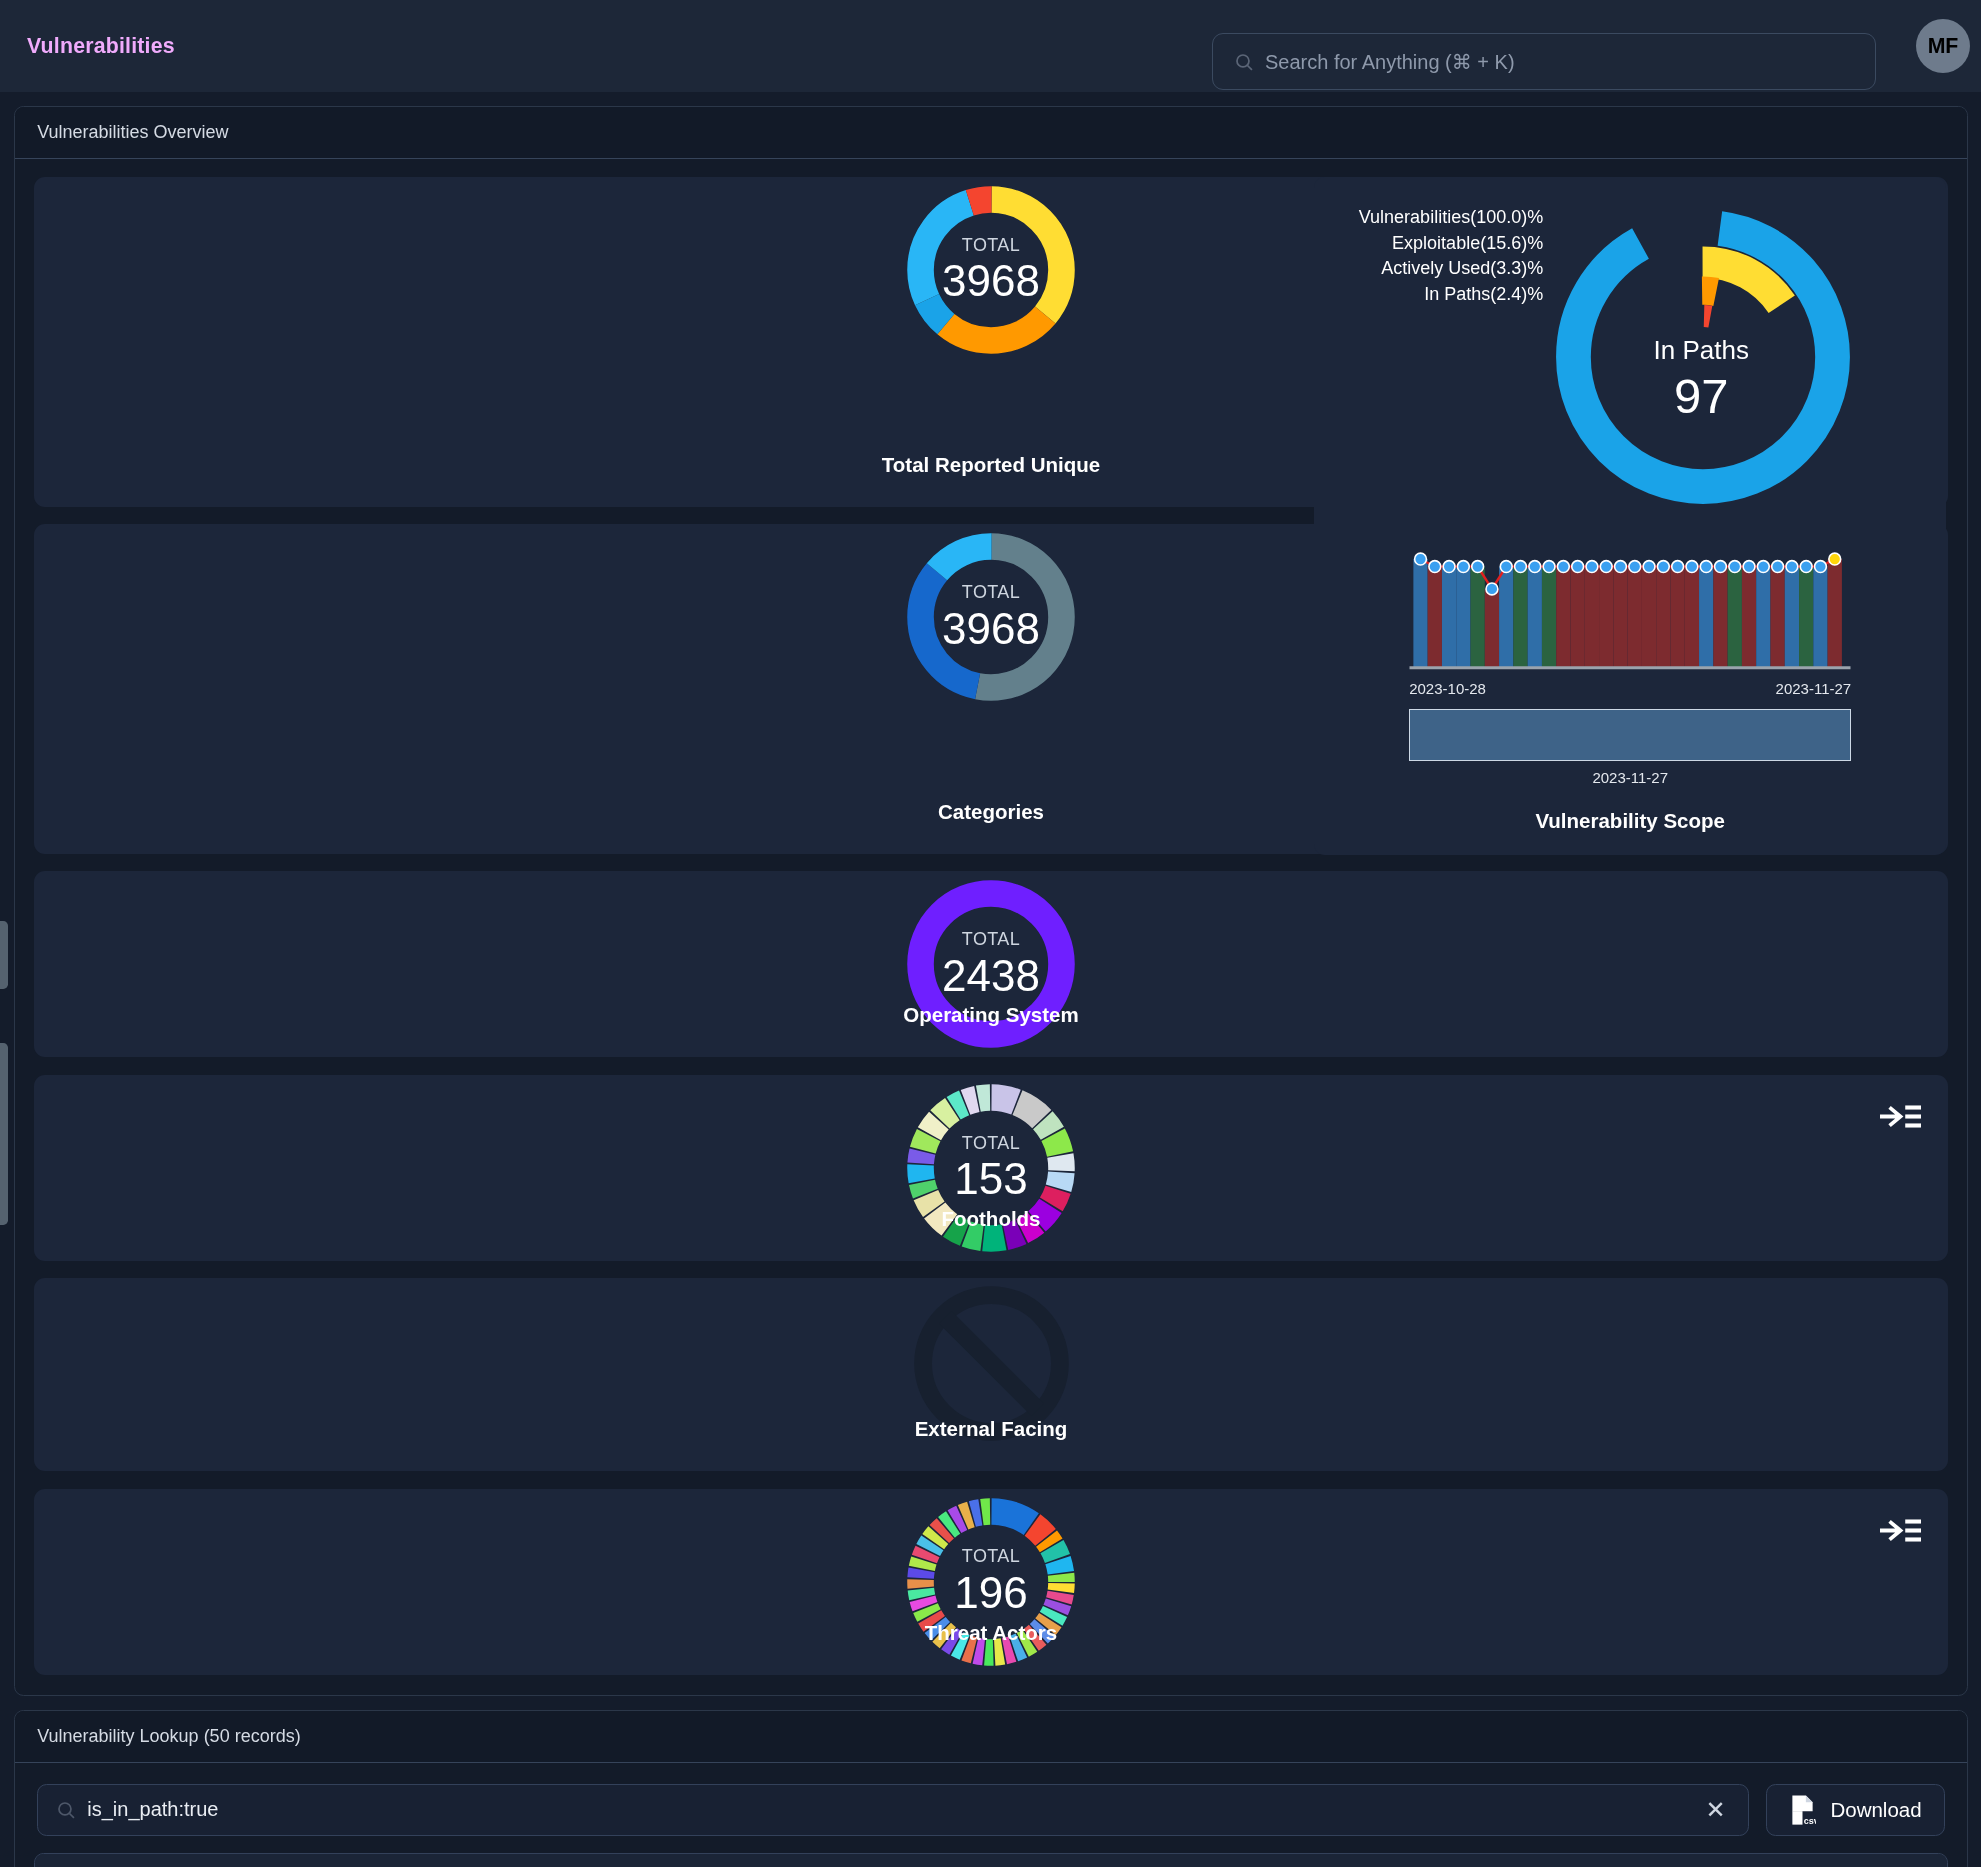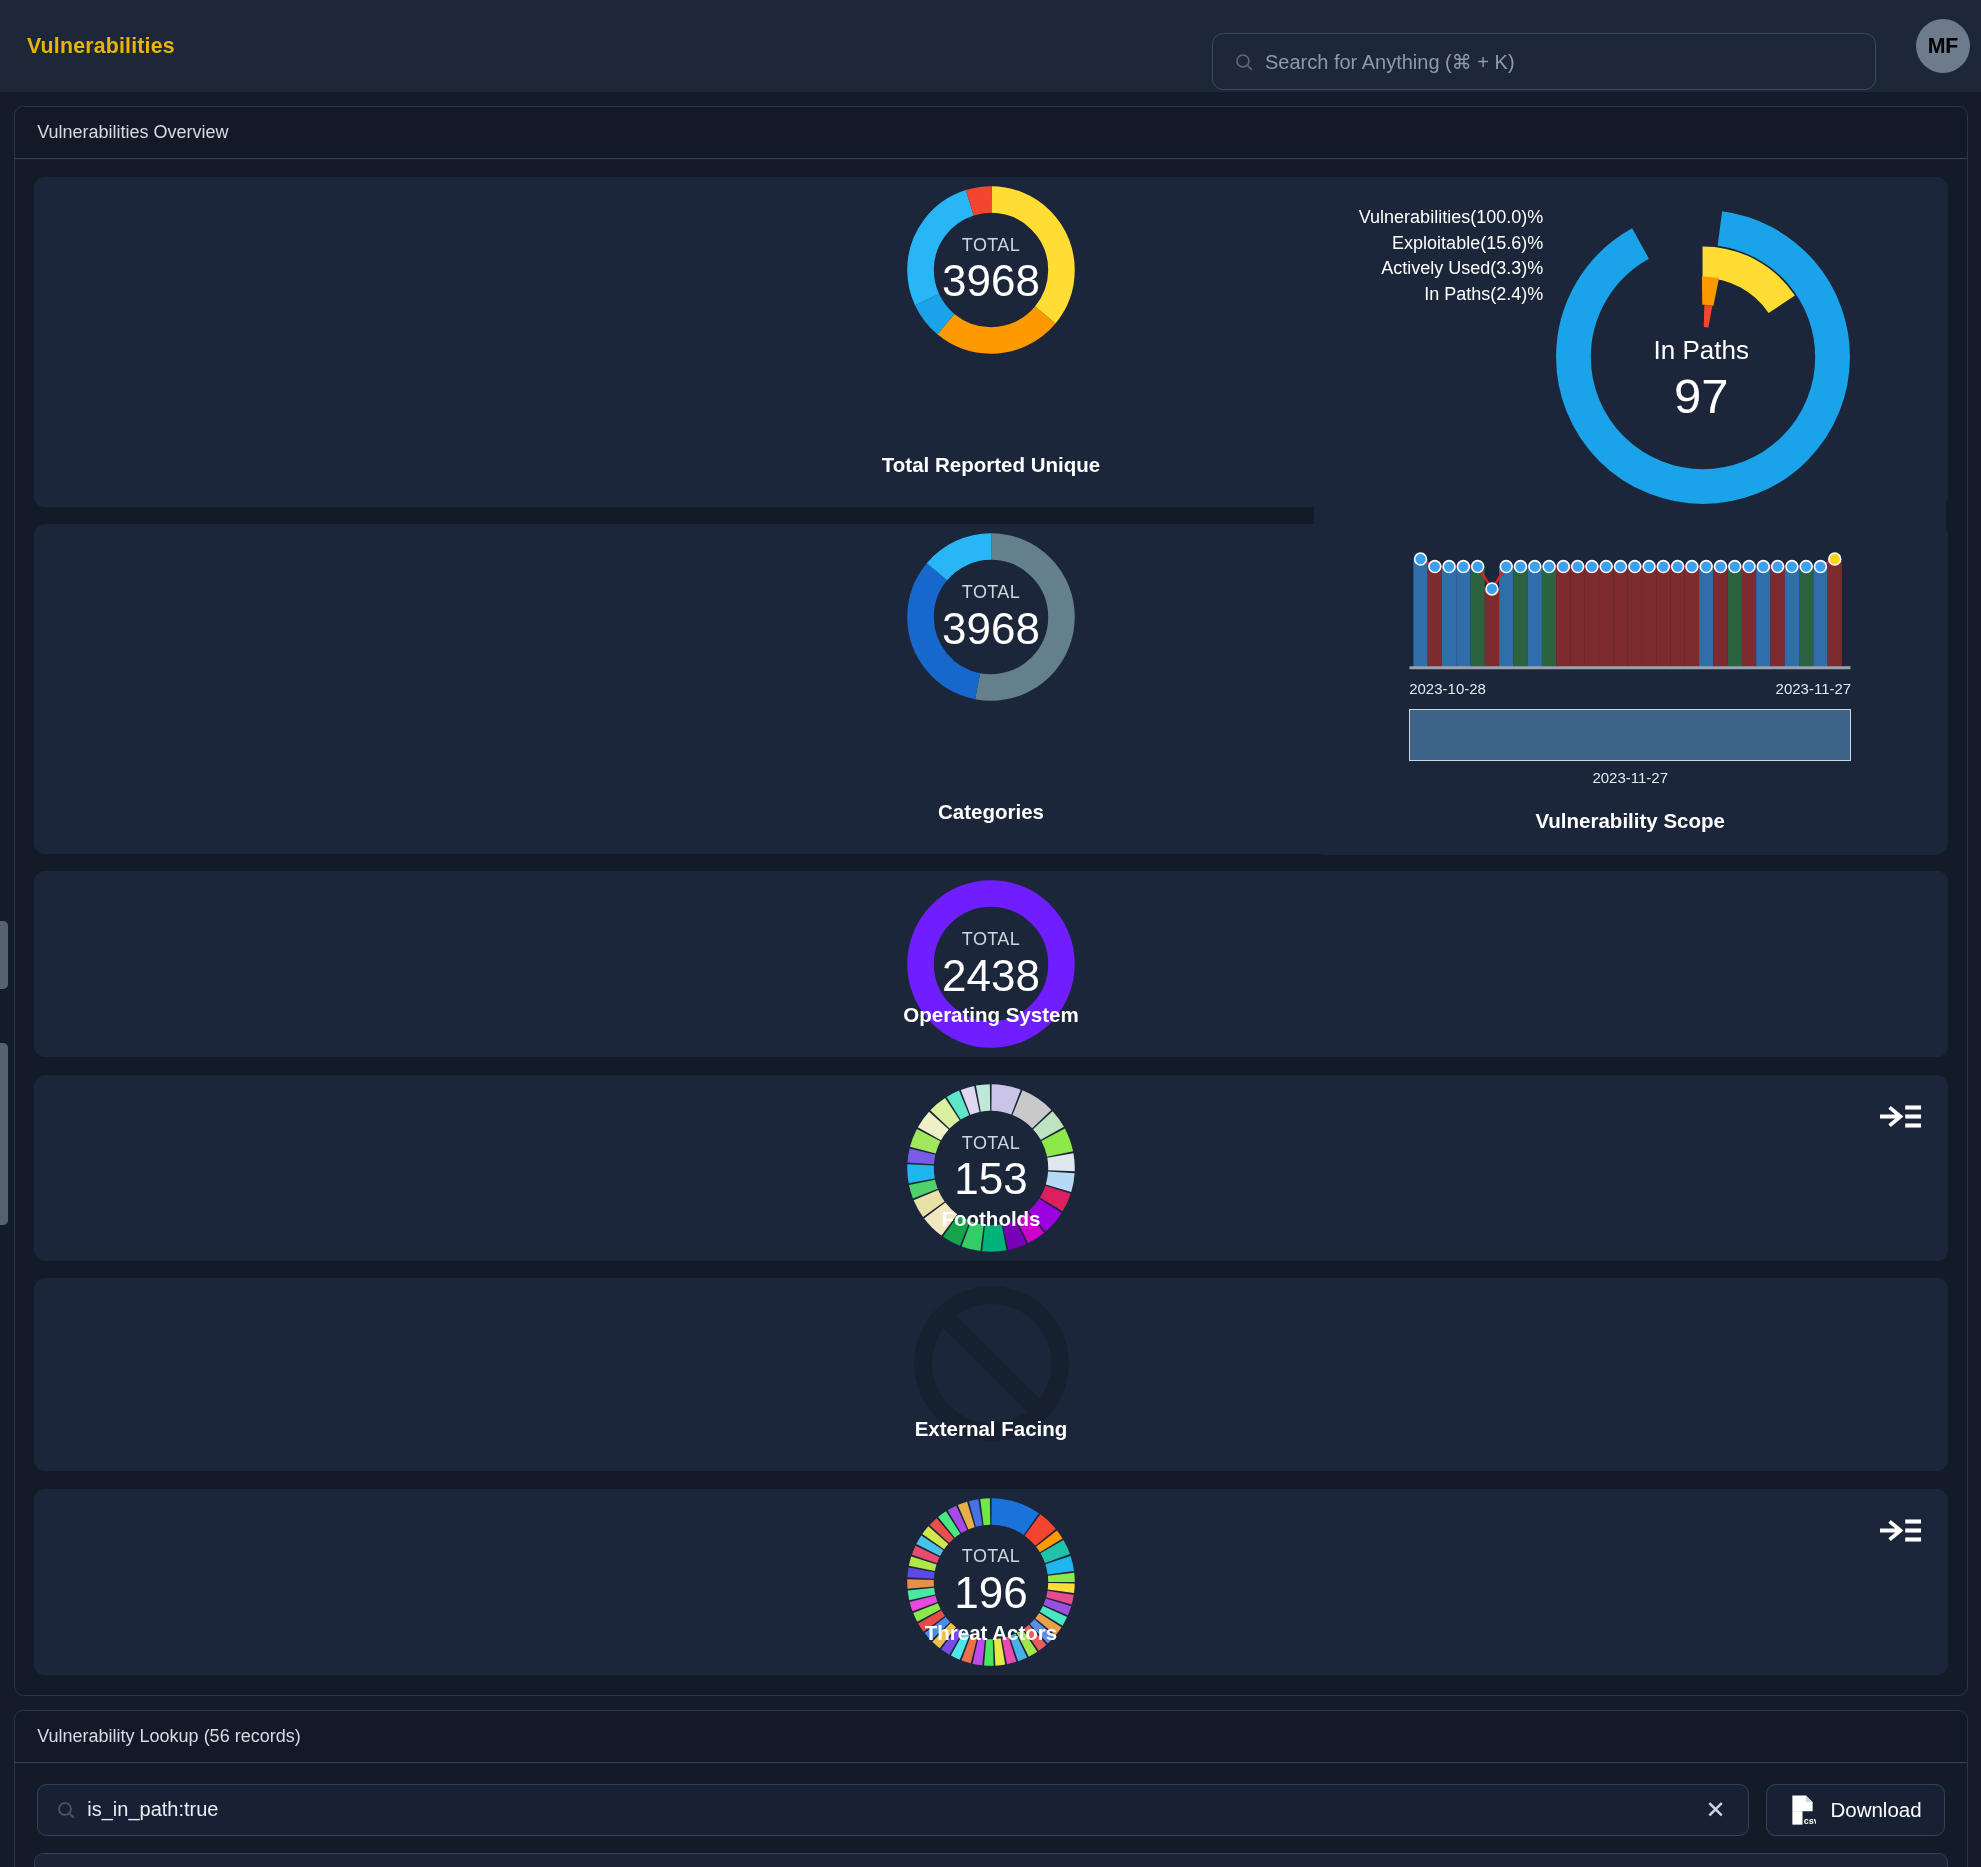--- a/index.html
+++ b/index.html
@@ -12,21 +12,21 @@
   }
 
   
   .topbar {
     height: 92px;
     display: flex; align-items: center;
     padding: 0 27px;
     background: #1d2738;
     position: relative;
   }
-  .topbar-title { font-size: 21.3px; font-weight: bold; color: #eab308; letter-spacing: 0.2px; }
+  .topbar-title { font-size: 21.3px; font-weight: bold; color: #f0abfc; letter-spacing: 0.2px; }
   .search-wrap {
     position: absolute; left: 1212px; top: 17.4px;
     width: 664px; height: 57px;
     border: 0.8px solid #3b4a60; border-radius: 11px;
     display: flex; align-items: center; padding: 0 20.5px;
     background: transparent;
     margin-top: 16px;
   }
   .search-icon { width: 20.5px; height: 20.5px; flex: 0 0 auto; margin-right: 11px; opacity: .55; }
   .search-ph { font-size: 20px; color: #8e99ab; }
@@ -465,21 +465,21 @@
 
           <div class="scope-title">Vulnerability Scope</div>
         </div>
       </div>
 
     </div>
   </div>
 </div>
 
 <div class="panel">
-  <div class="panel-head">Vulnerability Lookup (56 records)</div>
+  <div class="panel-head">Vulnerability Lookup (50 records)</div>
   <div class="panel-body">
     <div class="lookup-toolbar">
       <div class="filter-box">
         <svg class="search-icon" viewBox="0 0 24 24" fill="none" stroke="#8e99ab" stroke-width="2">
           <circle cx="10.5" cy="10.5" r="7"></circle>
             <line x1="15.8" y1="15.8" x2="21" y2="21"></line>
         </svg>
         <span class="filter-val">is_in_path:true</span>
         <span class="filter-clear">✕</span>
       </div>

